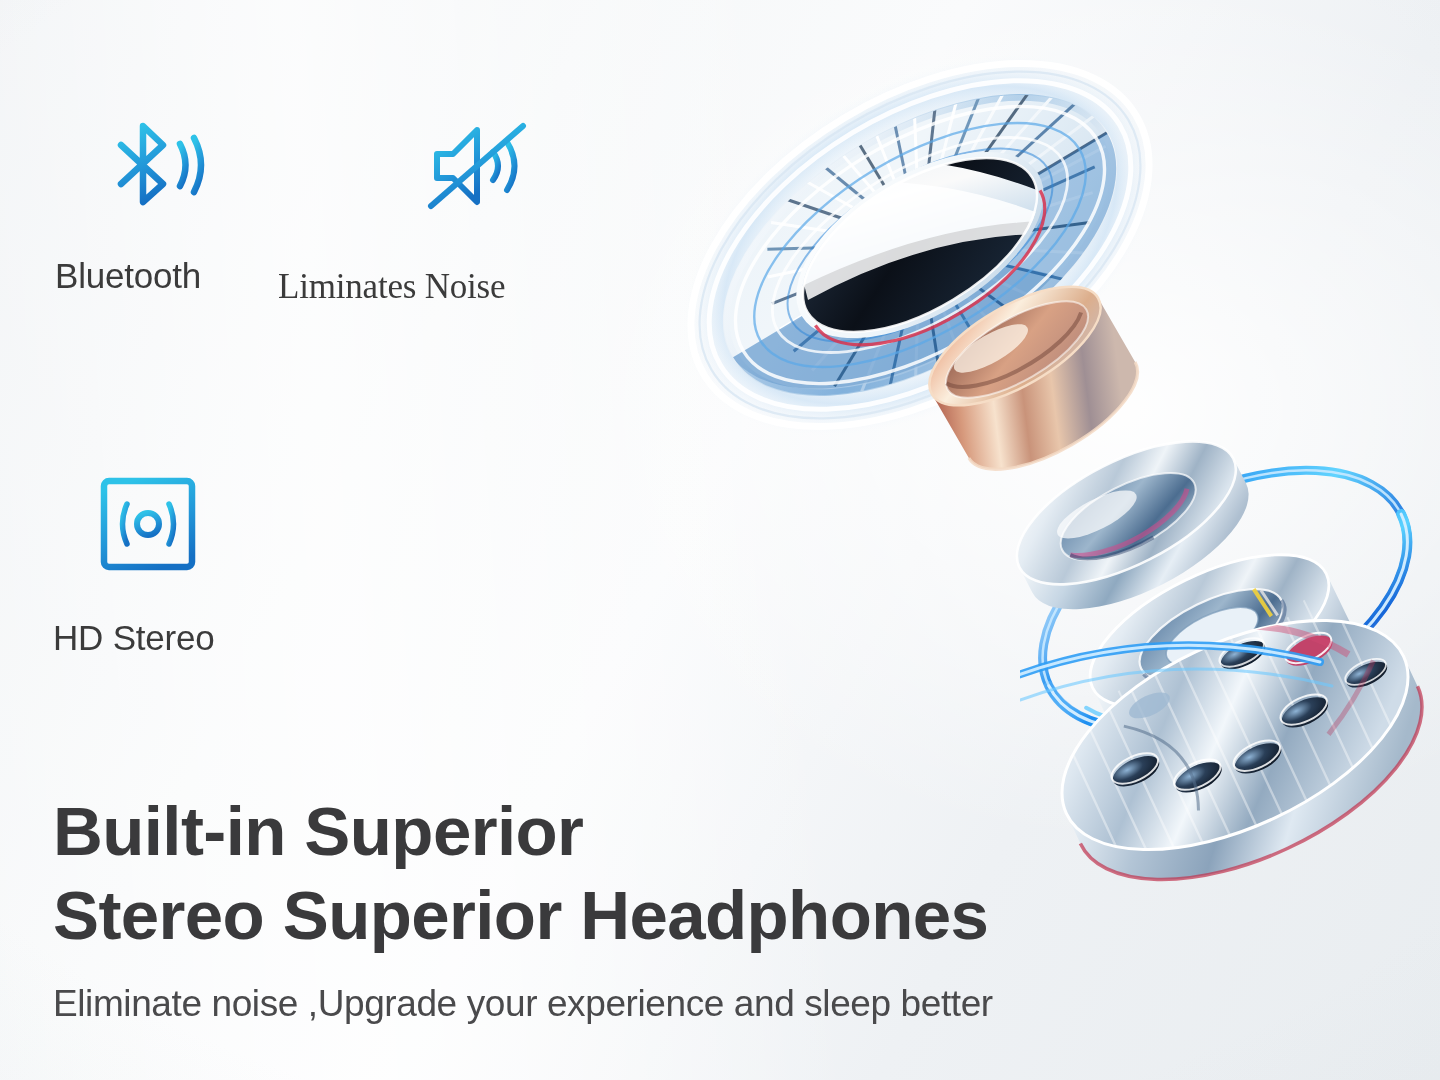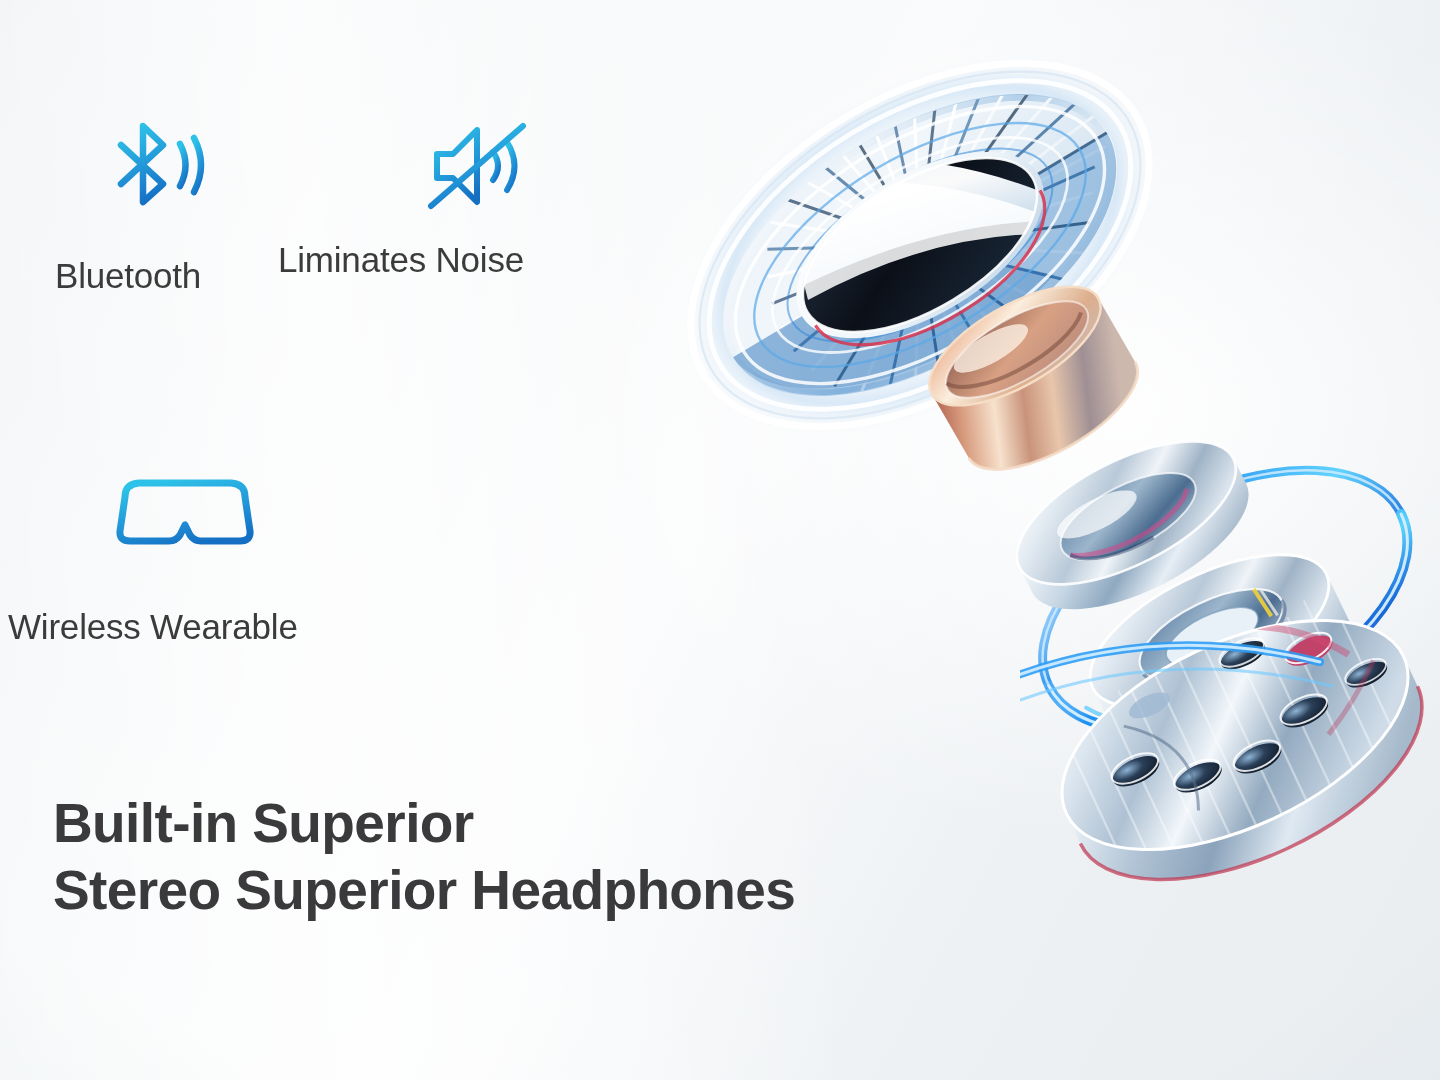--- a/index.html
+++ b/index.html
@@ -39,32 +39,32 @@
   .feat-icon svg { display:block; }
   .feat-label {
     font-size:35px; color:#3b3b3b; letter-spacing:-0.2px;
     white-space:nowrap; line-height:1;
   }
   #f-bt      { width:280px; }
   #f-bt   .feat-icon { padding-left:48px; }
   #f-bt   .feat-label { margin-top:32px; margin-left:2px; }
   #f-noise   { width:320px; }
   #f-noise .feat-icon { padding-left:90px; }
-  #f-noise .feat-label { margin-top:16px; margin-left:-55px; }
+  #f-noise .feat-label { margin-top:43px; margin-left:-55px;font-family:Liberation Serif, serif; }
   #f-hd      { width:258px; margin-top:160px; }
   #f-hd   .feat-icon { padding-left:46px; }
   #f-hd   .feat-label { margin-top:36px; margin-left:0px; }
   #f-vr      { width:340px; margin-top:160px; }
   #f-vr   .feat-icon { padding-left:56px; }
   #f-vr   .feat-label { margin-top:36px; margin-left:-45px; }
 
   
   .copy { position:absolute; left:53px; top:790px; }
   .headline {
-    font-size:55px; font-weight:bold; color:#3a3a3c;
+    font-size:69px; font-weight:bold; color:#3a3a3c;
     line-height:1.22; letter-spacing:-0.6px; white-space:nowrap;
   }
   .subtitle {
     margin-top:25px;
     font-size:37px; color:#4a4a4c; letter-spacing:-0.4px; white-space:nowrap;
   }
 
   
   .product { position:absolute; inset:0; pointer-events:none; }
   .product svg { position:absolute; }
@@ -458,40 +458,44 @@
             </g>
           </svg>
         </div>
         <div class="feat-label">Liminates Noise</div>
       </div>
 
     </div>
 
     <div class="feat-row">
 
-
-      <div class="feat" id="f-vr">
+      <div class="feat" id="f-hd">
         <div class="feat-icon">
-          <svg width="152" height="76" viewBox="0 0 152 76">
+          <svg width="100" height="96" viewBox="0 0 100 96">
             <defs>
-              <linearGradient id="gIco4" x1="0.25" y1="0" x2="0.7" y2="1">
+              <linearGradient id="gIco3" x1="0.3" y1="0" x2="0.7" y2="1">
                 <stop offset="0%" stop-color="#2ec2e8"></stop>
                 <stop offset="55%" stop-color="#2296d8"></stop>
                 <stop offset="100%" stop-color="#1570c4"></stop>
               </linearGradient>
             </defs>
-            <path d="M16 22 Q16 9 30 8 L122 8 Q136 9 136 22 L141 56 Q142 66 131 66
-                     L92 66 Q85 66 81 60 L76 50 L71 60 Q67 66 60 66 L21 66
-                     Q10 66 11 56 Z" fill="none" stroke="url(#gIco4)" stroke-width="7" stroke-linecap="round" stroke-linejoin="round"></path>
+            <g fill="none" stroke="url(#gIco3)" stroke-linecap="round" stroke-linejoin="round">
+              <rect x="5" y="5" width="88" height="86" rx="5" stroke-width="6.5"></rect>
+              <circle cx="49" cy="48" r="11" stroke-width="6"></circle>
+              <path d="M28 28 Q19 48 28 68" stroke-width="5.5"></path>
+              <path d="M70 28 Q79 48 70 68" stroke-width="5.5"></path>
+            </g>
           </svg>
         </div>
-        <div class="feat-label">Wireless Wearable</div>
+        <div class="feat-label">HD Stereo</div>
       </div>
+
 
     </div>
   </div>
 
   <div class="copy">
     <div class="headline">Built-in Superior</div>
     <div class="headline">Stereo Superior Headphones</div>
+    <div class="subtitle">Eliminate noise ,Upgrade your experience and sleep better</div>
   </div>
 
 </div>
 
 </body></html>

